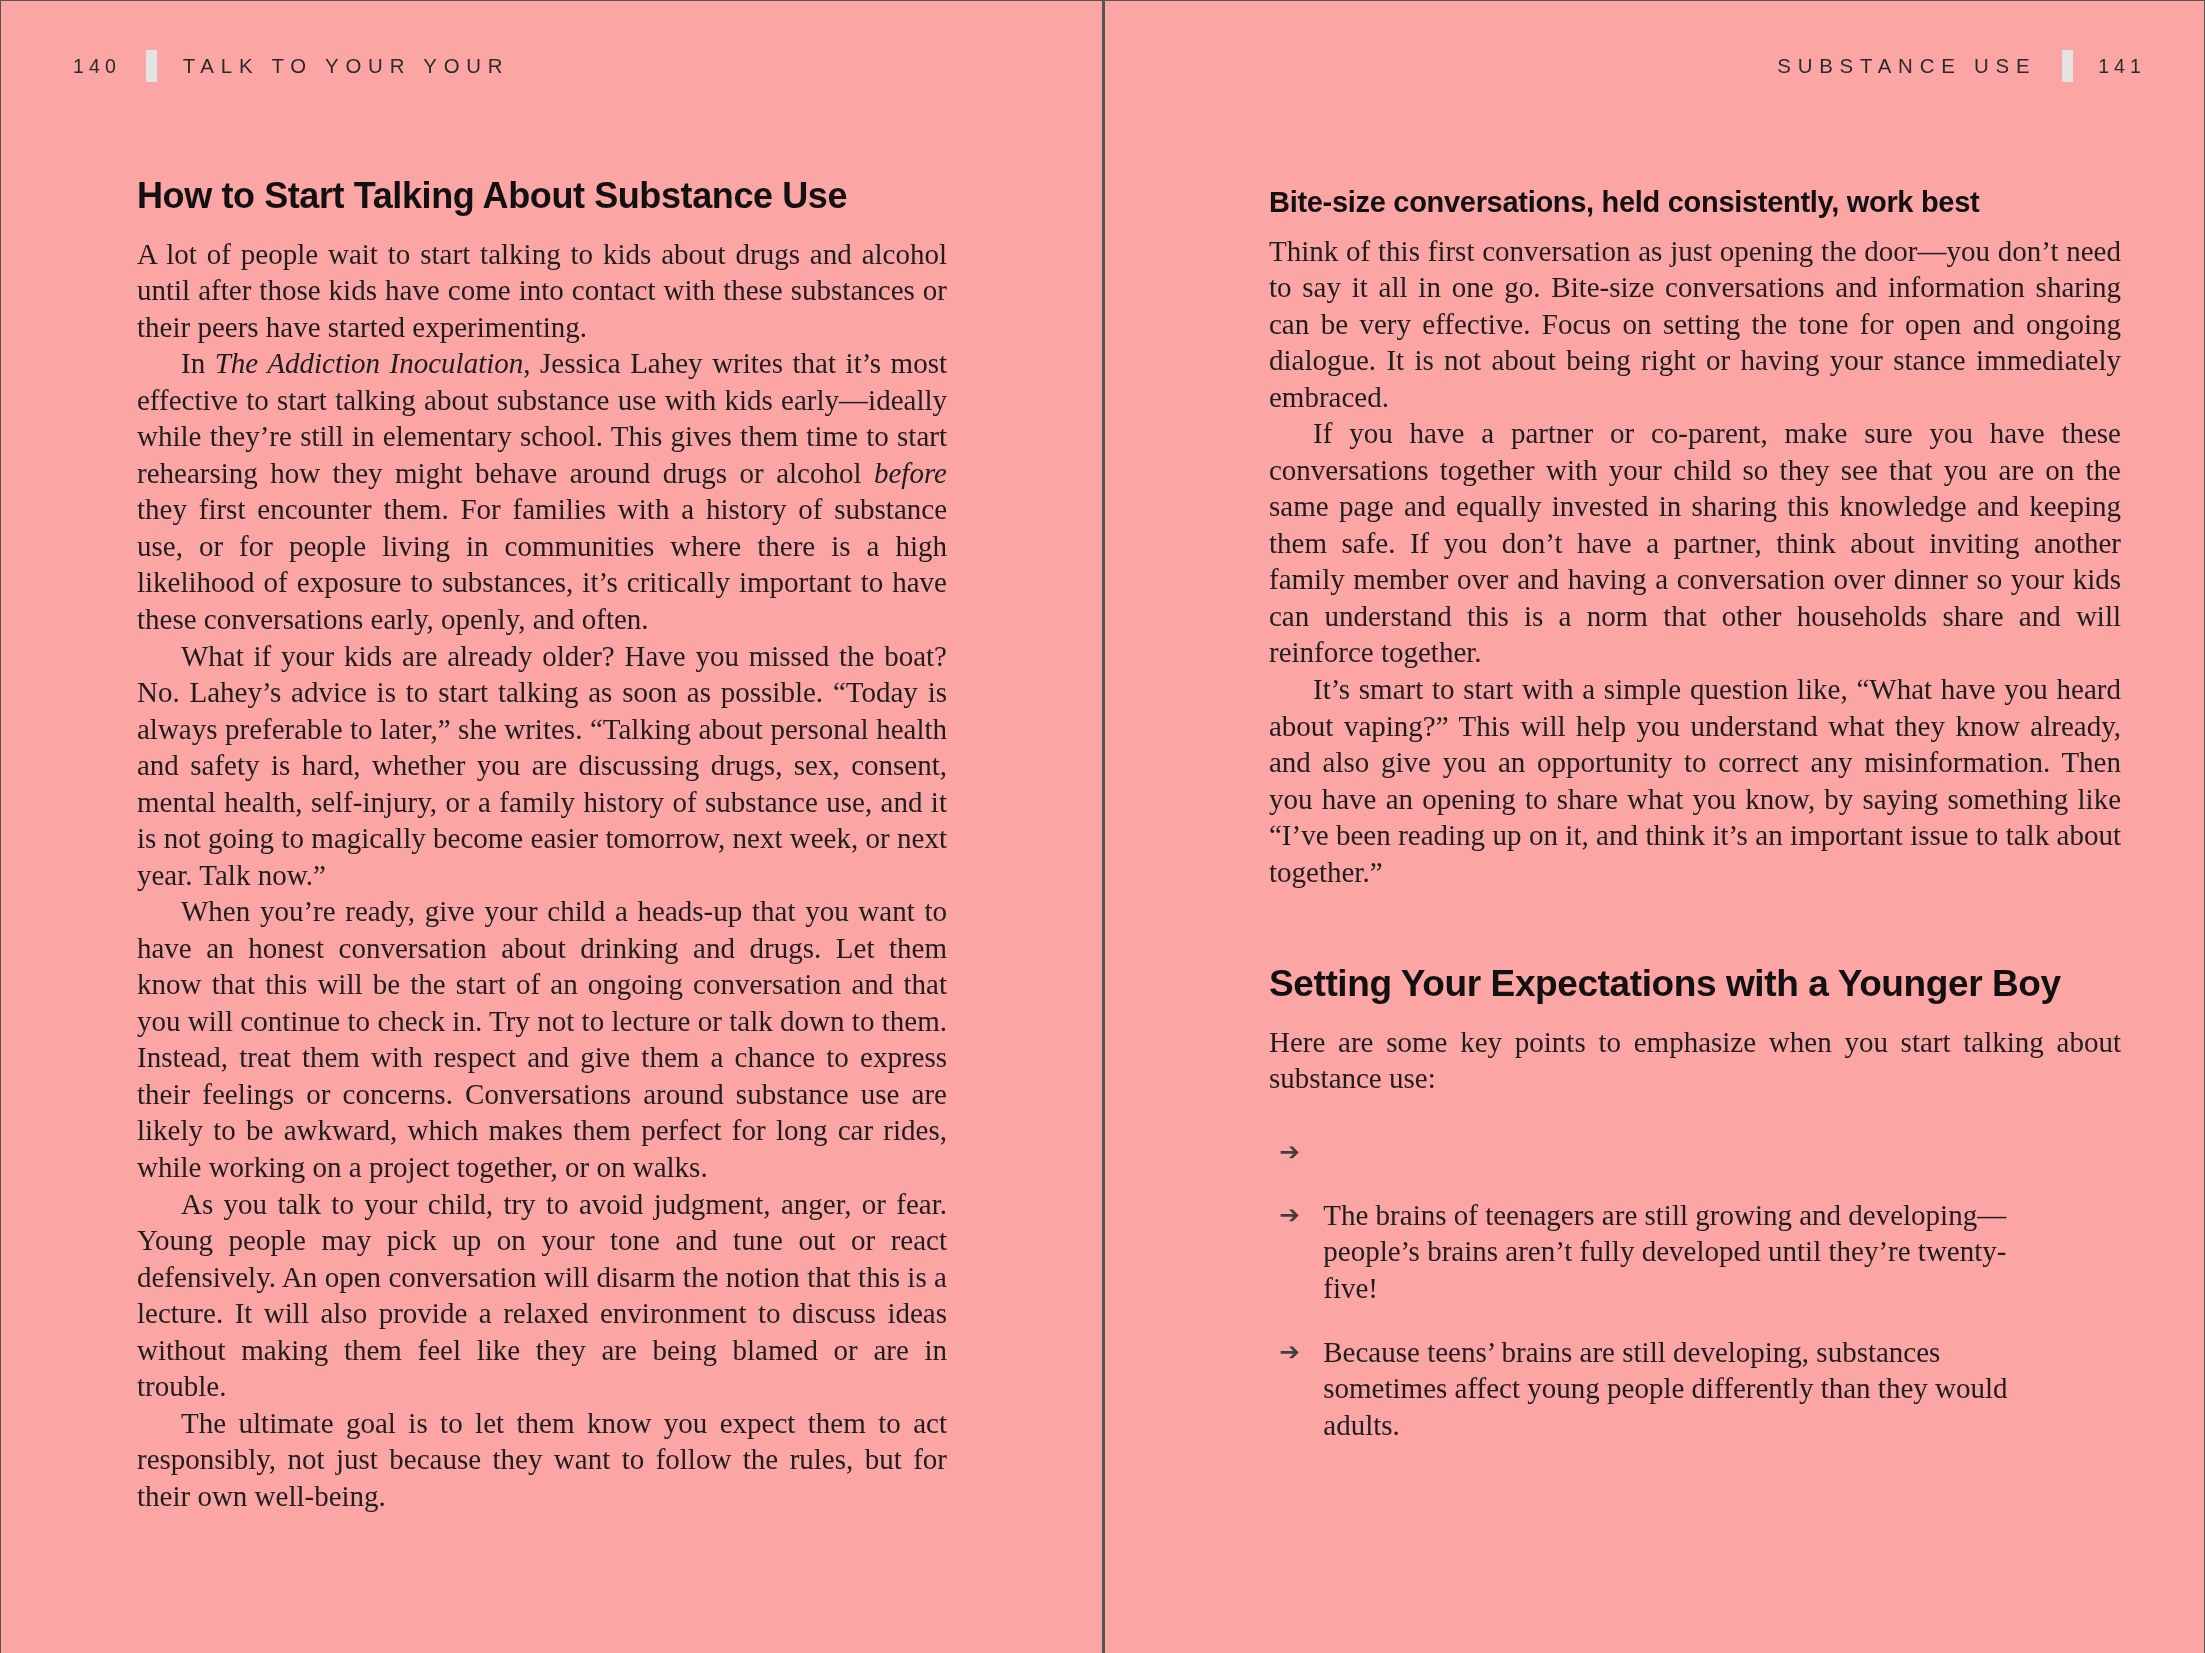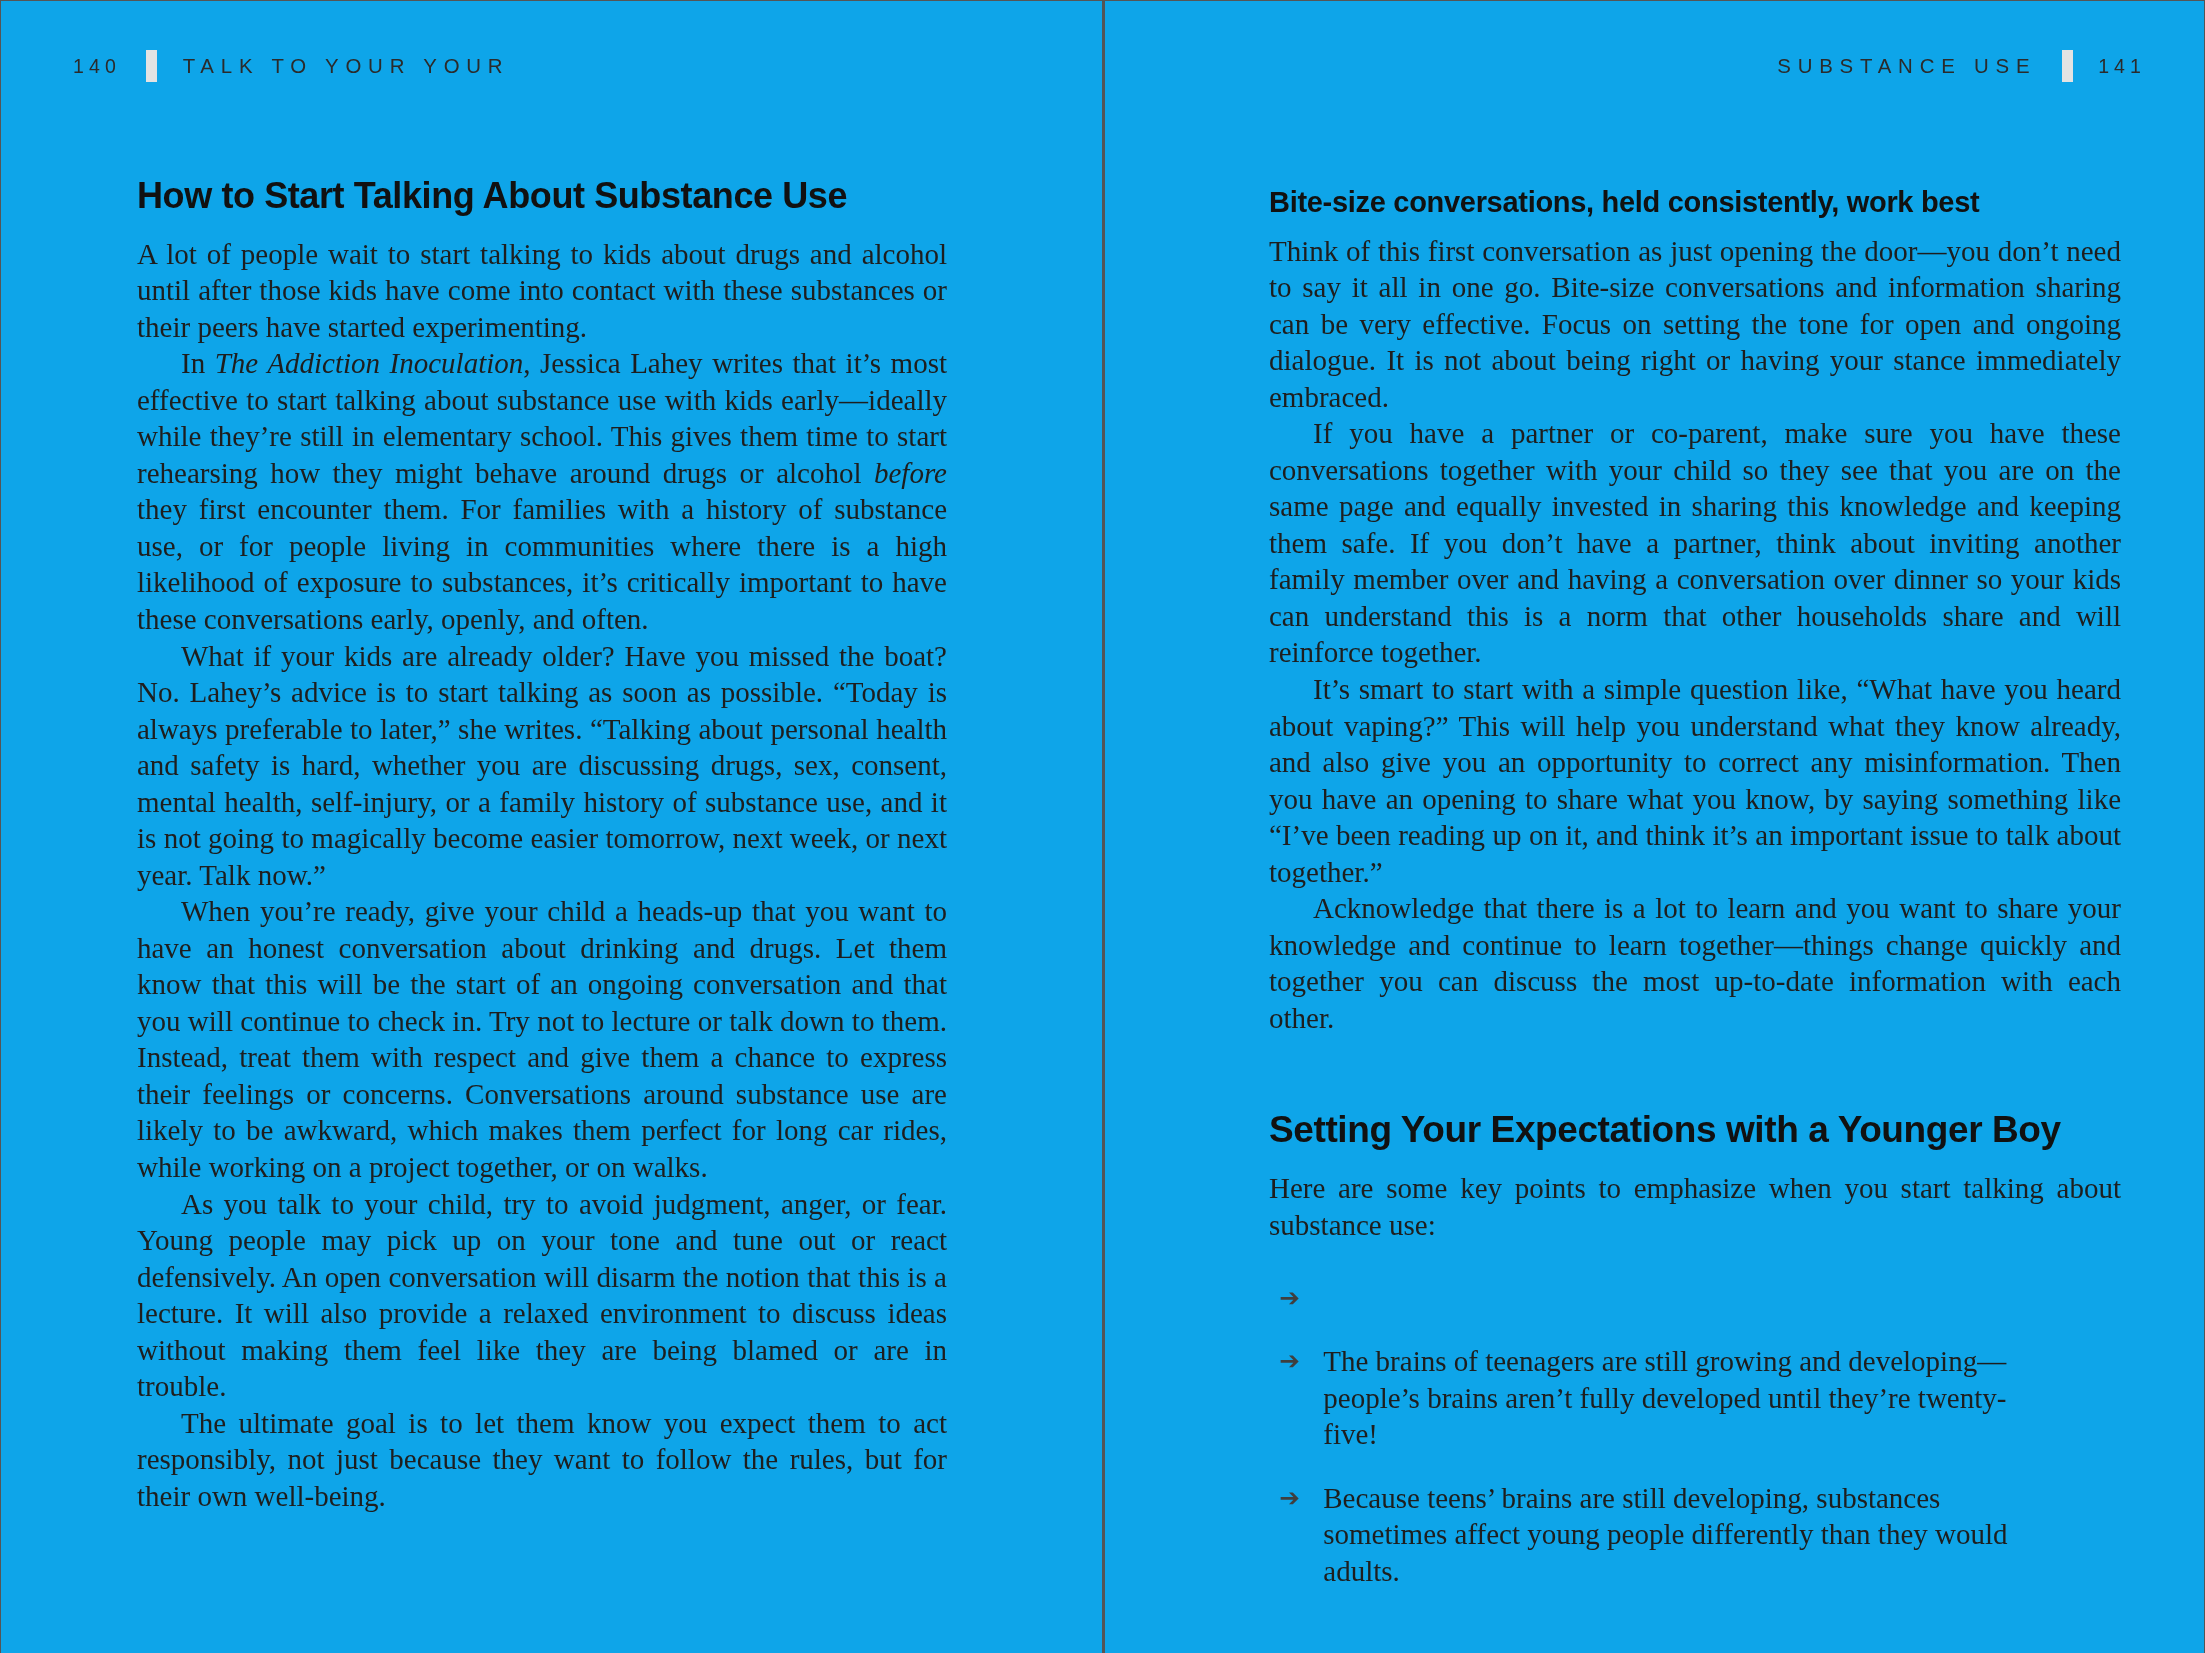--- a/index.html
+++ b/index.html
@@ -2,21 +2,21 @@
 <html style="font-size:13.6px"><head>
 <meta charset="utf-8">
 <style>
   html, body { margin: 0; padding: 0; background: #ffffff; }
 
   .spread {
     position: relative;
     width: 2205px;
     height: 1654px;
     box-sizing: border-box;
-    background: #0ea5e9;
+    background: #fca5a5;
     border: 1.7px solid #555555;
     overflow: hidden;
     color: #1e1e1e;
   }
 
   .center-divider {
     position: absolute;
     left: 1101px;
     top: 0;
     bottom: 0;
@@ -162,21 +162,20 @@
         <p class="para indent"><span>The ultimate goal is to let them know you expect them to act responsibly, not just because they want to follow the rules, but for their own well-being.</span></p>
       </div>
   </div>
 
   <div class="page right">
     <h2 class="sub-heading">Bite-size conversations, held consistently, work best</h2>
     <div class="body-text">
         <p class="para"><span>Think of this first conversation as just opening the door—you don’t need to say it all in one go. Bite-size conversations and information sharing can be very effective. Focus on setting the tone for open and ongoing dialogue. It is not about being right or having your stance immediately embraced.</span></p>
         <p class="para indent"><span>If you have a partner or co-parent, make sure you have these conversations together with your child so they see that you are on the same page and equally invested in sharing this knowledge and keeping them safe. If you don’t have a partner, think about inviting another family member over and having a conversation over dinner so your kids can understand this is a norm that other households share and will reinforce together.</span></p>
         <p class="para indent"><span>It’s smart to start with a simple question like, “What have you heard about vaping?” This will help you understand what they know already, and also give you an opportunity to correct any misinformation. Then you have an opening to share what you know, by saying something like “I’ve been reading up on it, and think it’s an important issue to talk about together.”</span></p>
-        <p class="para indent"><span>Acknowledge that there is a lot to learn and you want to share your knowledge and continue to learn together—things change quickly and together you can discuss the most up-to-date information with each other.</span></p>
       </div>
     <h1 class="section-heading">Setting Your Expectations with a Younger Boy</h1>
     <p class="section-intro">Here are some key points to emphasize when you start talking about substance use:</p>
     <div class="bullet-list">
         <div class="bullet">
           <span class="arrow">➔</span>
         </div>
         <div class="bullet">
           <span class="arrow">➔</span>
           <span class="bullet-text">The brains of teenagers are still growing and developing—people’s brains aren’t fully developed until they’re twenty-five!</span>

